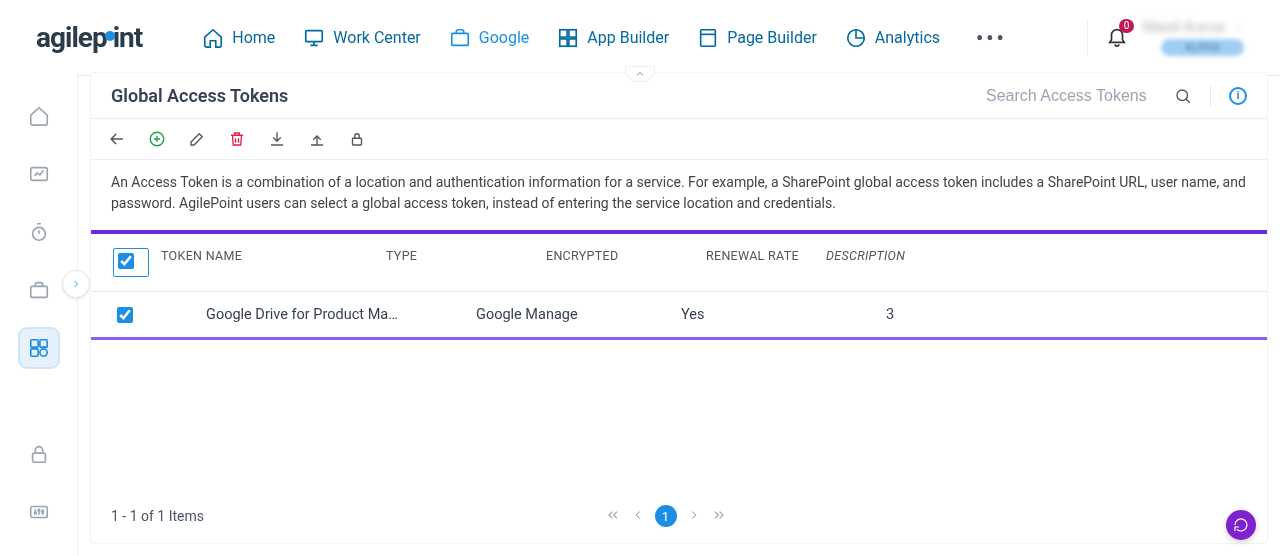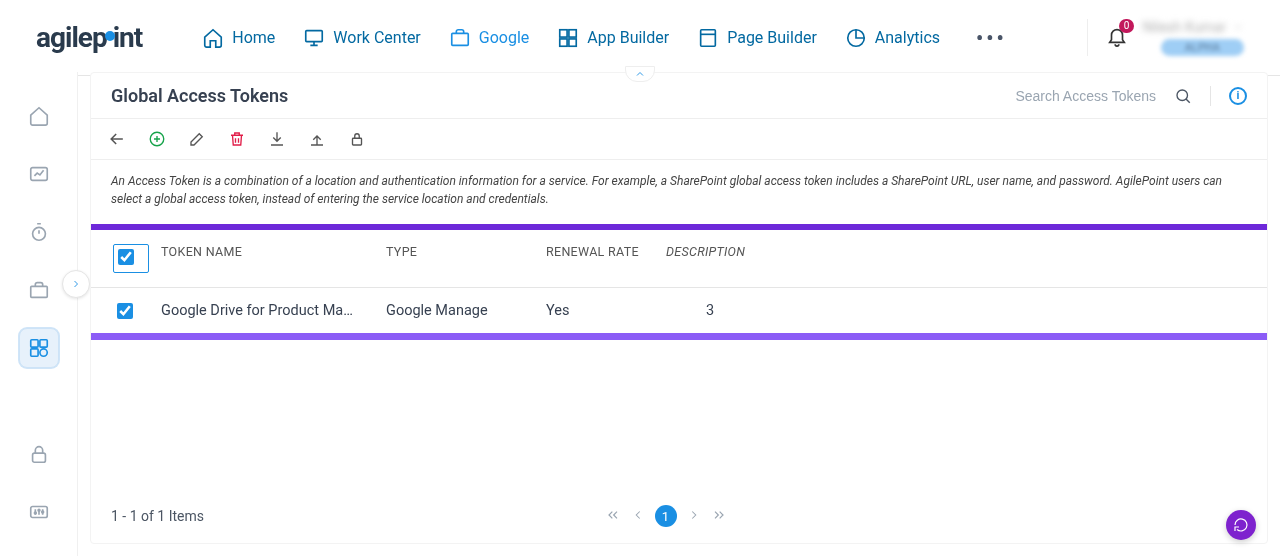--- a/index.html
+++ b/index.html
@@ -24,45 +24,45 @@
 
   .sidebar { position:absolute; left:0; top:72px; bottom:0; width:78px; background:#fff; border-right:1px solid #f0f0f0; display:flex; flex-direction:column; align-items:center; gap:18px; padding-top:24px;}
   .side-item { width:40px;height:40px; border-radius:8px; display:flex;align-items:center;justify-content:center; color:#9aa5b1; cursor:pointer;}
   .side-item.active { background:#e7f1fb; color:#1a8fe3; border:1px solid #cde3f7; box-shadow: 0 0 0 1px #d0e5f8;}
   .side-expand { position:absolute; left:62px; top:270px; width:28px;height:28px;border-radius:50%;background:#fff;border:1px solid #e5e5e5;display:flex;align-items:center;justify-content:center;color:#1a8fe3;cursor:pointer; box-shadow:0 1px 3px rgba(0,0,0,0.1);}
 
   .main { position:absolute; left:90px; top:72px; right:12px; bottom:12px; background:#fff; border:1px solid #f3f3f3; border-radius:4px; display:flex; flex-direction:column;}
   .page-header { display:flex; align-items:center; padding:12px 20px; border-bottom:1px solid #eee;}
   .page-title { font-size:18px; font-weight:600; color:#374151; flex:1;}
   .search-row { display:flex; align-items:center; gap:18px;}
-  .search-input { border:none; font-size:14px; color:#6b7280; width:170px; outline:none;text-align:right;}
+  .search-input { border:none; font-size:16px; color:#6b7280; width:170px; outline:none;}
   .search-input::placeholder{color:#9aa5b1;}
   .divider-v { width:1px; height:20px; background:#e5e5e5;}
   .info-circle { width:18px;height:18px;border:2px solid #1a8fe3;border-radius:50%;display:flex;align-items:center;justify-content:center;color:#1a8fe3;font-size:11px;font-weight:bold;cursor:pointer;}
 
   .toolbar { display:flex; align-items:center; gap:20px; padding:10px 16px; border-bottom:1px solid #eee;}
   .tool-btn { width:20px;height:20px;display:flex;align-items:center;justify-content:center;color:#555;cursor:pointer;}
   .tool-btn.green { color:#16a34a; }
   .tool-btn.green svg{stroke:#16a34a;}
   .tool-btn.danger { color:#e11d48; }
   .tool-btn.danger svg{stroke:#e11d48;}
 
-  .desc { padding:12px 20px 16px; font-size:12px; color:#444; line-height:1.5; border-bottom:6px solid #6d28d9;font-style:italic;}
+  .desc { padding:12px 20px 16px; font-size:14px; color:#444; line-height:1.5; border-bottom:4px solid #6d28d9;}
 
   .table-head { display:flex; padding:14px 10px 14px 10px; border-bottom:1px solid #e5e5e5; font-size:12.5px; color:#555; letter-spacing:0.3px;}
   .col-check { width:60px; display:flex; align-items:center; justify-content:flex-start; padding-left:12px;}
   .col-name { width:225px; }
   .col-type { width:160px; }
   .col-enc  { width:160px; }
   .col-rate { width:120px; }
   .col-desc { flex:1;font-style:italic; }
   .checkbox { width:16px;height:16px; accent-color:#1a8fe3; }
   .head-check-wrap { border:1px solid #1a8fe3; padding:4px 14px 4px 4px; border-radius:2px;}
 
-  .table-row { display:flex; padding:14px 10px; font-size:14.5px; color:#374151; border-bottom:7px solid #8b5cf6;}
+  .table-row { display:flex; padding:14px 10px; font-size:14.5px; color:#374151; border-bottom:3px solid #8b5cf6;gap:45px;}
   .table-row .col-check { padding-left:16px;}
 
   .footer { margin-top:auto; display:flex; align-items:center; padding:14px 20px 16px; font-size:14px; color:#4b5563;}
   .pager { flex:1; display:flex; justify-content:center; align-items:center; gap:10px;}
   .pager-btn { color:#9aa5b1; cursor:pointer; }
   .page-dot { width:22px;height:22px;border-radius:50%;background:#1a8fe3;color:#fff;display:flex;align-items:center;justify-content:center;font-size:13px;}
 
   .fab { position:absolute; right:24px; bottom:16px; width:30px;height:30px;border-radius:50%;background:#7e22ce;display:flex;align-items:center;justify-content:center;color:#fff;cursor:pointer; box-shadow:0 2px 6px rgba(0,0,0,0.2);}
   
   svg { stroke: currentColor; fill:none; stroke-width:1.8; }
@@ -254,20 +254,21 @@
   </div>
 
   <div class="desc">An Access Token is a combination of a location and authentication information for a service. For example, a SharePoint global access token includes a SharePoint URL, user name, and password. AgilePoint users can select a global access token, instead of entering the service location and credentials.</div>
 
   <div class="table-head">
     <div class="col-check">
         <span class="head-check-wrap"><input type="checkbox" class="checkbox" checked="" style=""></span>
       </div>
     <div class="col-name">TOKEN NAME</div>
     <div class="col-type">TYPE</div>
+    <div class="col-enc">ENCRYPTED</div>
     <div class="col-rate">RENEWAL RATE</div>
     <div class="col-desc">DESCRIPTION</div>
   </div>
 
   <div class="table-row">
     <div class="col-check">
         <input type="checkbox" class="checkbox" checked="" style="">
       </div>
     <div class="col-name">Google Drive for Product Ma…</div>
     <div class="col-type">Google Manage</div>

